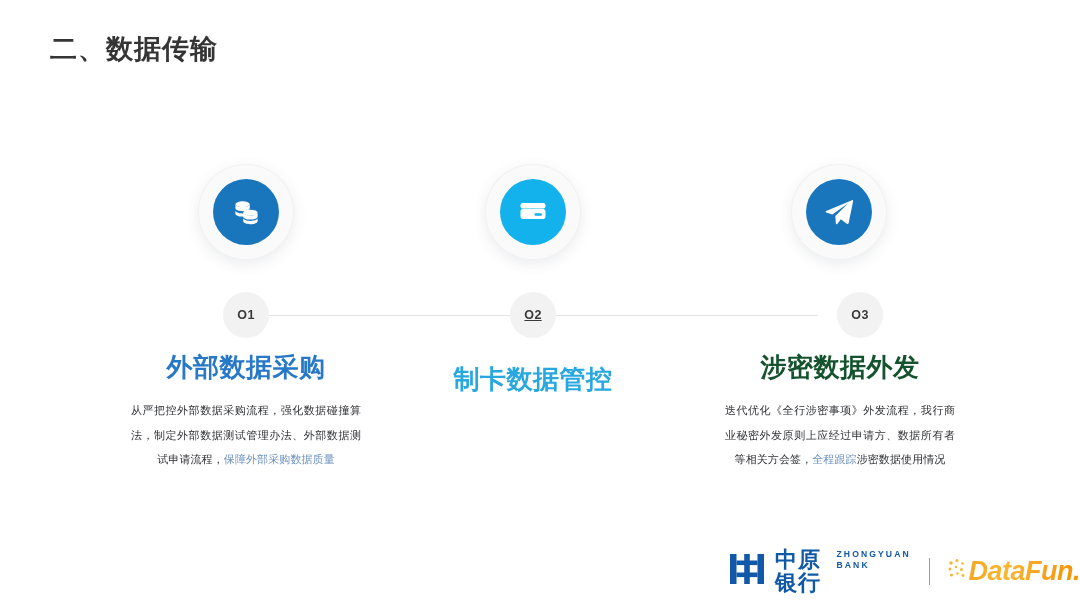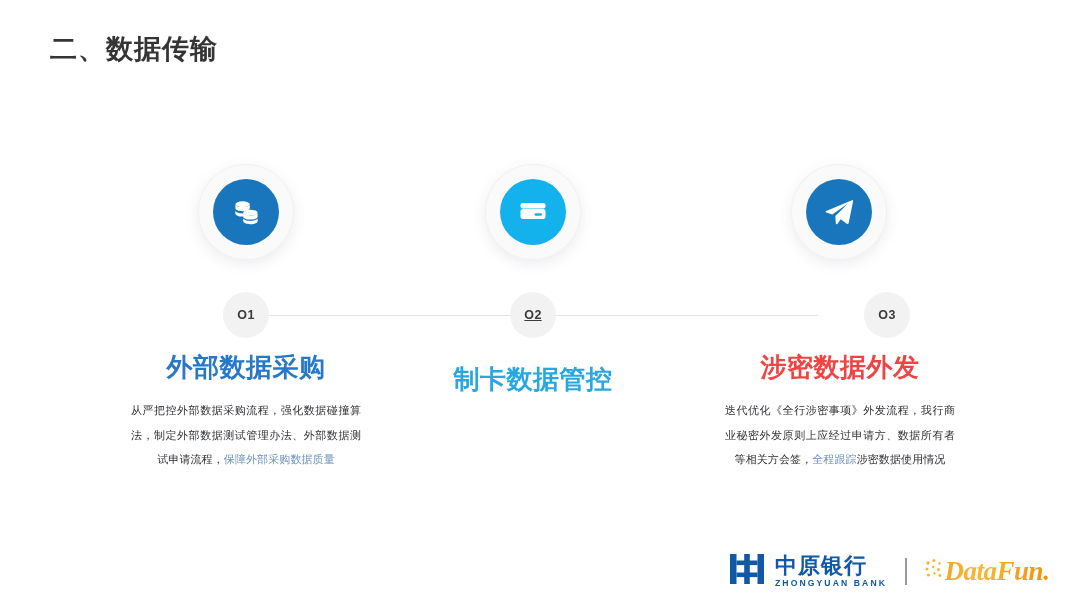--- a/index.html
+++ b/index.html
@@ -94,21 +94,21 @@
     justify-content: center;
     font-family: "Liberation Sans", sans-serif;
     font-size: 12.5px;
     font-weight: 600;
     color: #3a3a3a;
     letter-spacing: 0.3px;
     text-align: center;
   }
   .step-node.c1 { left: 223px; }
   .step-node.c2 { left: 510px; text-decoration: underline; }
-  .step-node.c3 { left: 864px; }
+  .step-node.c3 { left: 837px; }
 
   
   .col {
     position: absolute;
     top: 350px;
     width: 230px;
     text-align: center;
   }
   .col.c1 { left: 131px; }
   .col.c2 { left: 418px; margin-top: 12px; }
@@ -142,21 +142,21 @@
     display: flex;
     align-items: center;
   }
   .bank-logo {
     display: flex;
     align-items: center;
   }
   .bank-mark { margin-right: 9px; display:block; }
   .bank-text {
     display: flex;
-    flex-direction: column;
+    flex-direction: row;
   }
   .bank-cn {
     font-family: "Liberation Sans", sans-serif;
     font-size: 22px;
     font-weight: 700;
     color: #1159a6;
     line-height: 23px;
     letter-spacing: 1px;
   }
   .bank-en {
@@ -170,21 +170,21 @@
   }
   .divider {
     width: 1.6px;
     height: 27px;
     background: #9a9a9a;
     margin: 0 17px 0 18px;
   }
   .datafun-logo { display: flex; align-items: center; }
   .df-dots { margin-right: 1px; display: block; }
   .df-text {
-    font-family: Liberation Serif, serif;
+    font-family: Liberation Sans, sans-serif;
     font-size: 27px;
     font-weight: 700;
     font-style: italic;
     letter-spacing: -0.5px;
     background: linear-gradient(100deg, #f5a623 0%, #f7b733 35%, #f6a11e 70%, #f39200 100%);
     -webkit-background-clip: text;
     background-clip: text;
     color: transparent;
     line-height: 30px;
   }
@@ -261,21 +261,21 @@
   <div class="col-body">
     <span>从严把控外部数据采购流程，强化数据碰撞算法，制定外部数据测试管理办法、外部数据测试申请流程，</span><span class="hl">保障外部采购数据质量</span><span></span>
   </div>
 </div>
 
 <div class="col c2">
   <div class="col-heading" style="color:#29a8e0;">制卡数据管控</div>
 </div>
 
 <div class="col c3">
-  <div class="col-heading" style="color:#ef4444;">涉密数据外发</div>
+  <div class="col-heading" style="color:#14532d;">涉密数据外发</div>
   <div class="col-body">
     <span>迭代优化《全行涉密事项》外发流程，我行商业秘密外发原则上应经过申请方、数据所有者等相关方会签，</span><span class="hl">全程跟踪</span><span>涉密数据使用情况</span>
   </div>
 </div>
 
 <div class="footer">
 
   <div class="bank-logo">
     <span class="bank-mark">
       <svg width="38" height="36" viewBox="0 0 38 36" aria-hidden="true">

